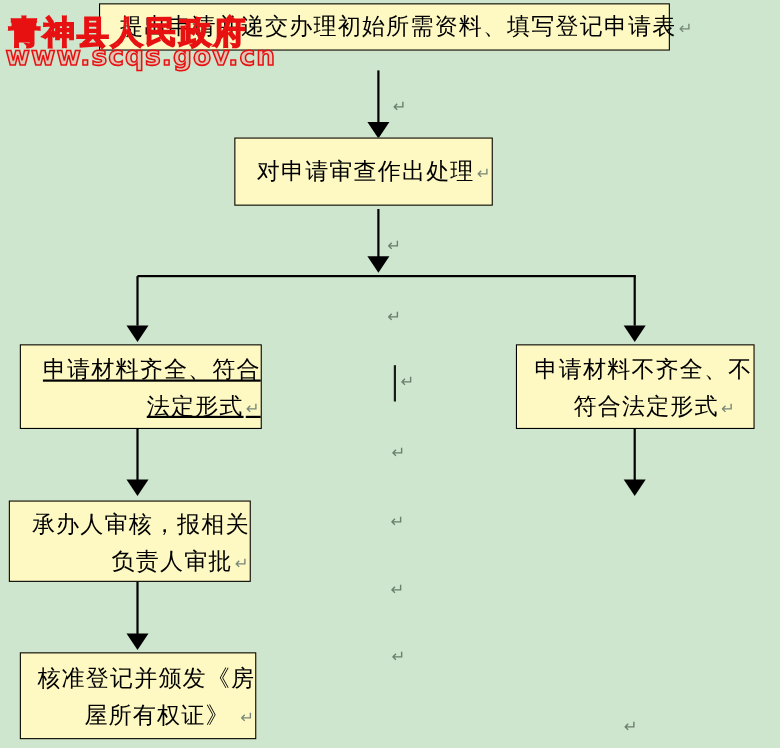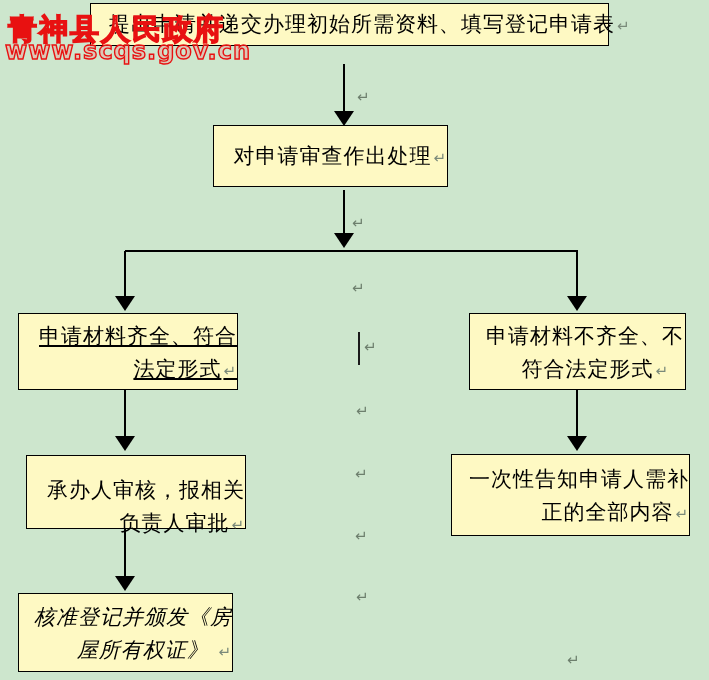--- a/index.html
+++ b/index.html
@@ -21,23 +21,23 @@
     font-size:21px;
     line-height:33px;
     letter-spacing:1px;
     white-space:nowrap;
     z-index:2;
   }
   #box-start      {left:90px;  top:3px;   width:519px; height:43px; padding:4px 0 0 18px;}
   #box-review     {left:213px; top:125px; width:235px; height:62px; padding:14px 0 0 17px;}
   #box-complete   {left:18px;  top:313px; width:220px; height:77px; padding:6px 0 0 15px;text-decoration:underline;}
   #box-incomplete {left:469px; top:313px; width:217px; height:77px; padding:6px 16px 0 16px;}
-  #box-approve    {left:26px;  top:455px; width:220px; height:74px; padding:18px 0 0 15px;}
+  #box-approve    {left:8px;  top:455px; width:220px; height:74px; padding:5px 0 0 15px;}
   #box-notify     {left:451px; top:454px; width:239px; height:82px; padding:8px 0 0 12px;}
-  #box-issue      {left:18px;  top:593px; width:215px; height:79px; padding:7px 0 0 1px;font-style:italic;}
+  #box-issue      {left:18px;  top:593px; width:215px; height:79px; padding:7px 0 0 1px;}
   
   .vline{position:absolute;width:2px;background:#000000;z-index:1;}
   .hline{position:absolute;height:2px;background:#000000;z-index:1;}
   .ahead{
     position:absolute;width:0;height:0;z-index:1;
     border-left:10px solid transparent;
     border-right:10px solid transparent;
     border-top:15px solid #000000;
   }
   #a1-line{left:343px;top:64px;height:48px;}   #a1-head{left:334px;top:111px;}
@@ -120,24 +120,20 @@
   <div class="vline" id="aL2-line"></div>
   <div class="ahead" id="aL2-head"></div>
   <div class="vline" id="aR2-line"></div>
   <div class="ahead" id="aR2-head"></div>
 
   <div class="fbox" id="box-approve">
     <div>承办人审核，报相关</div>
     <div><span>负责人审批</span><span class="ret-in">↵</span></div>
   </div>
 
-  <div class="fbox" id="box-notify">
-    <div>一次性告知申请人需补</div>
-    <div><span>正的全部内容</span><span class="ret-in">↵</span></div>
-  </div>
 
   <div class="vline" id="aL3-line"></div>
   <div class="ahead" id="aL3-head"></div>
 
   <div class="fbox" id="box-issue">
     <div>核准登记并颁发《房</div>
     <div><span>屋所有权证》</span> <span class="ret-in">↵</span></div>
   </div>
 
   <span class="ret-float" style="left:357px;top:90px;">↵</span>

